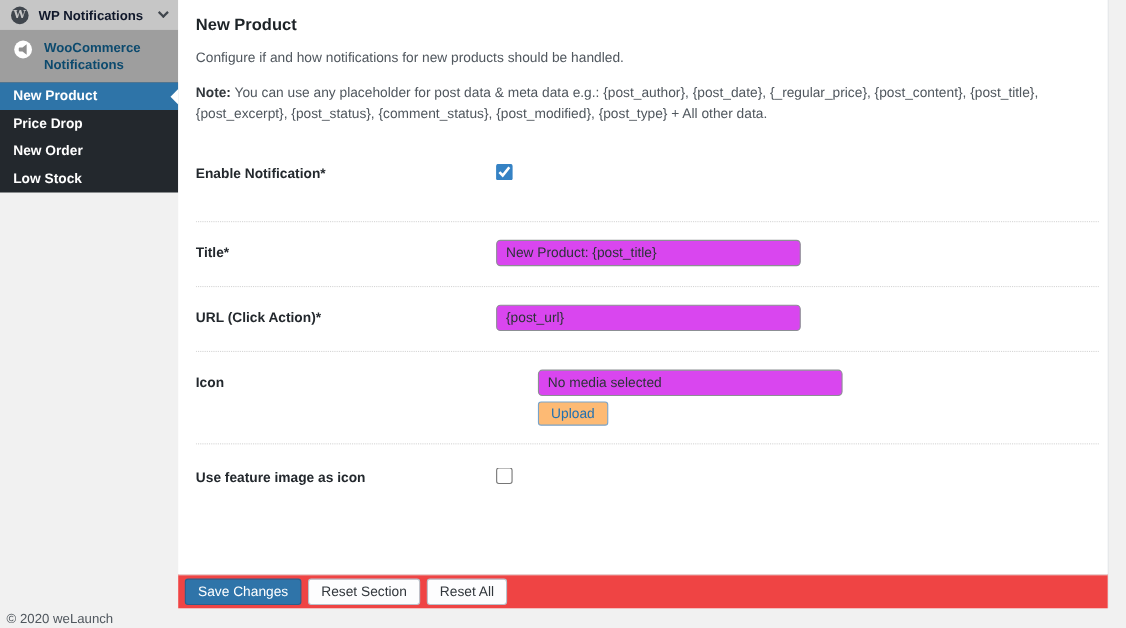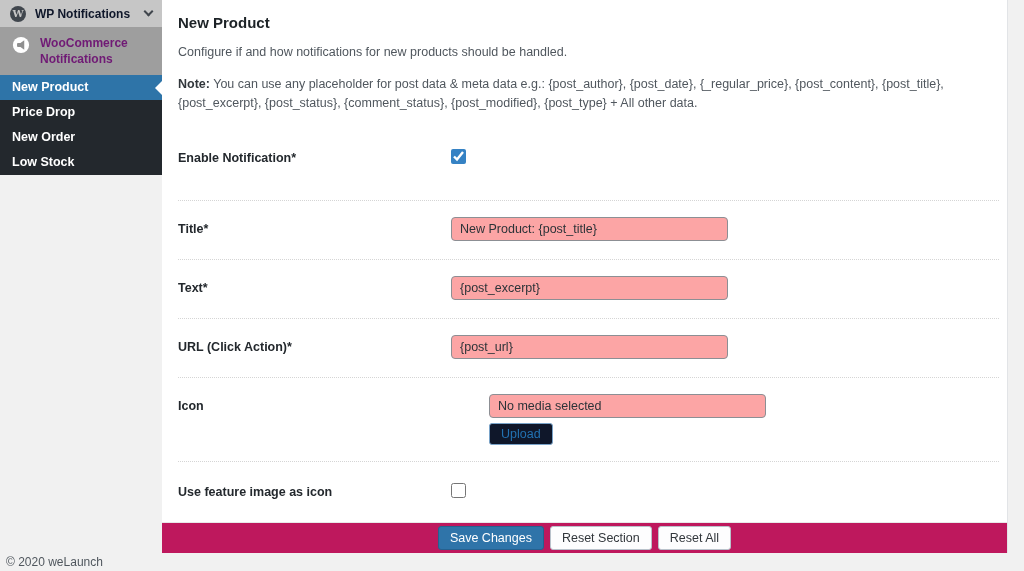--- a/index.html
+++ b/index.html
@@ -35,21 +35,21 @@
   }
   .sb-top-title{
     font-size:12px; font-weight:bold; color:#0f172a; flex:1;
     white-space:nowrap; overflow:hidden;
   }
   .chev{
     width:7px; height:7px; border-right:2px solid #40464d; border-bottom:2px solid #40464d;
     transform:rotate(45deg); margin-top:-4px; flex:0 0 auto;
   }
   .sb-woo{
-    background:#9e9e9e; color:#701a75;
+    background:#9e9e9e; color:#0c4a6e;
     display:flex; padding:8px 10px 8px 12px; gap:10px; align-items:flex-start;
   }
   .sb-woo-icon{ width:18px; height:18px; flex:0 0 auto; margin-top:1px; }
   .sb-woo-label{ font-size:12px; font-weight:bold; line-height:16px; }
   .sb-menu{ background:var(--menu-dark); }
   .sb-item{
     position:relative;
     padding:5px 12px; font-size:12.5px; font-weight:bold; color:#fff;
     line-height:15px; cursor:pointer;
   }
@@ -91,43 +91,43 @@
     width:273px; flex:0 0 auto;
     font-size:12.5px; font-weight:bold; color:#23282d; padding-top:4px;
     line-height:16px;
   }
   .row-control{ flex:1; min-width:0; }
 
   input[type="text"]{
     width:277px; height:24px;
     border:1px solid #8c8f94; border-radius:4px;
     padding:0 8px; font-size:12.5px; color:#2c3338;
-    font-family:inherit; background:#fca5a5;
+    font-family:inherit; background:#d946ef;
   }
   input[type="checkbox"]{
     width:15px; height:15px; margin-top:3px;
     accent-color:#3582c4; cursor:pointer;
   }
   .media-input{
     width:100%; height:22px;
     border:1px solid #8c8f94; border-radius:3px;
     padding:0 8px; font-size:12.5px; color:#50575e;
     font-family:inherit;
     background:repeating-linear-gradient(135deg,#f2f2f2 0 3px,#e9e9e9 3px 6px);
   }
   .upload-btn{
     margin-top:5px; display:inline-block;
-    background:#0f172a; color:#2271b1;
+    background:#fdba74; color:#2271b1;
     border:1px solid #79a3c9; border-radius:3px;
     padding:3px 11px; font-size:12.5px; font-family:inherit; cursor:pointer;
   }
 
   .panel-footer{
-    height:31px; background:#be185d; border-top:1px solid #e8e8e8;
-    display:flex; align-items:center; justify-content:center;
+    height:31px; background:#ef4444; border-top:1px solid #e8e8e8;
+    display:flex; align-items:center; justify-content:flex-start;
     gap:6px; padding:0 6px;
   }
   .btn{
     height:24px; padding:0 11px;
     border-radius:3px; font-size:12.5px; font-family:inherit; cursor:pointer;
     line-height:22px;
   }
   .btn-primary{
     background:var(--accent-blue); color:#fff; border:1px solid #25618f;
   }
@@ -187,26 +187,20 @@
         </div>
       </div>
 
       <div class="row">
         <div class="row-label">Title*</div>
         <div class="row-control">
           <input type="text" value="New Product: {post_title}" style="">
         </div>
       </div>
 
-      <div class="row">
-        <div class="row-label">Text*</div>
-        <div class="row-control">
-          <input type="text" value="{post_excerpt}" style="">
-        </div>
-      </div>
 
       <div class="row">
         <div class="row-label">URL (Click Action)*</div>
         <div class="row-control">
           <input type="text" value="{post_url}" style="">
         </div>
       </div>
 
       <div class="row row-icon">
         <div class="row-label">Icon</div>

